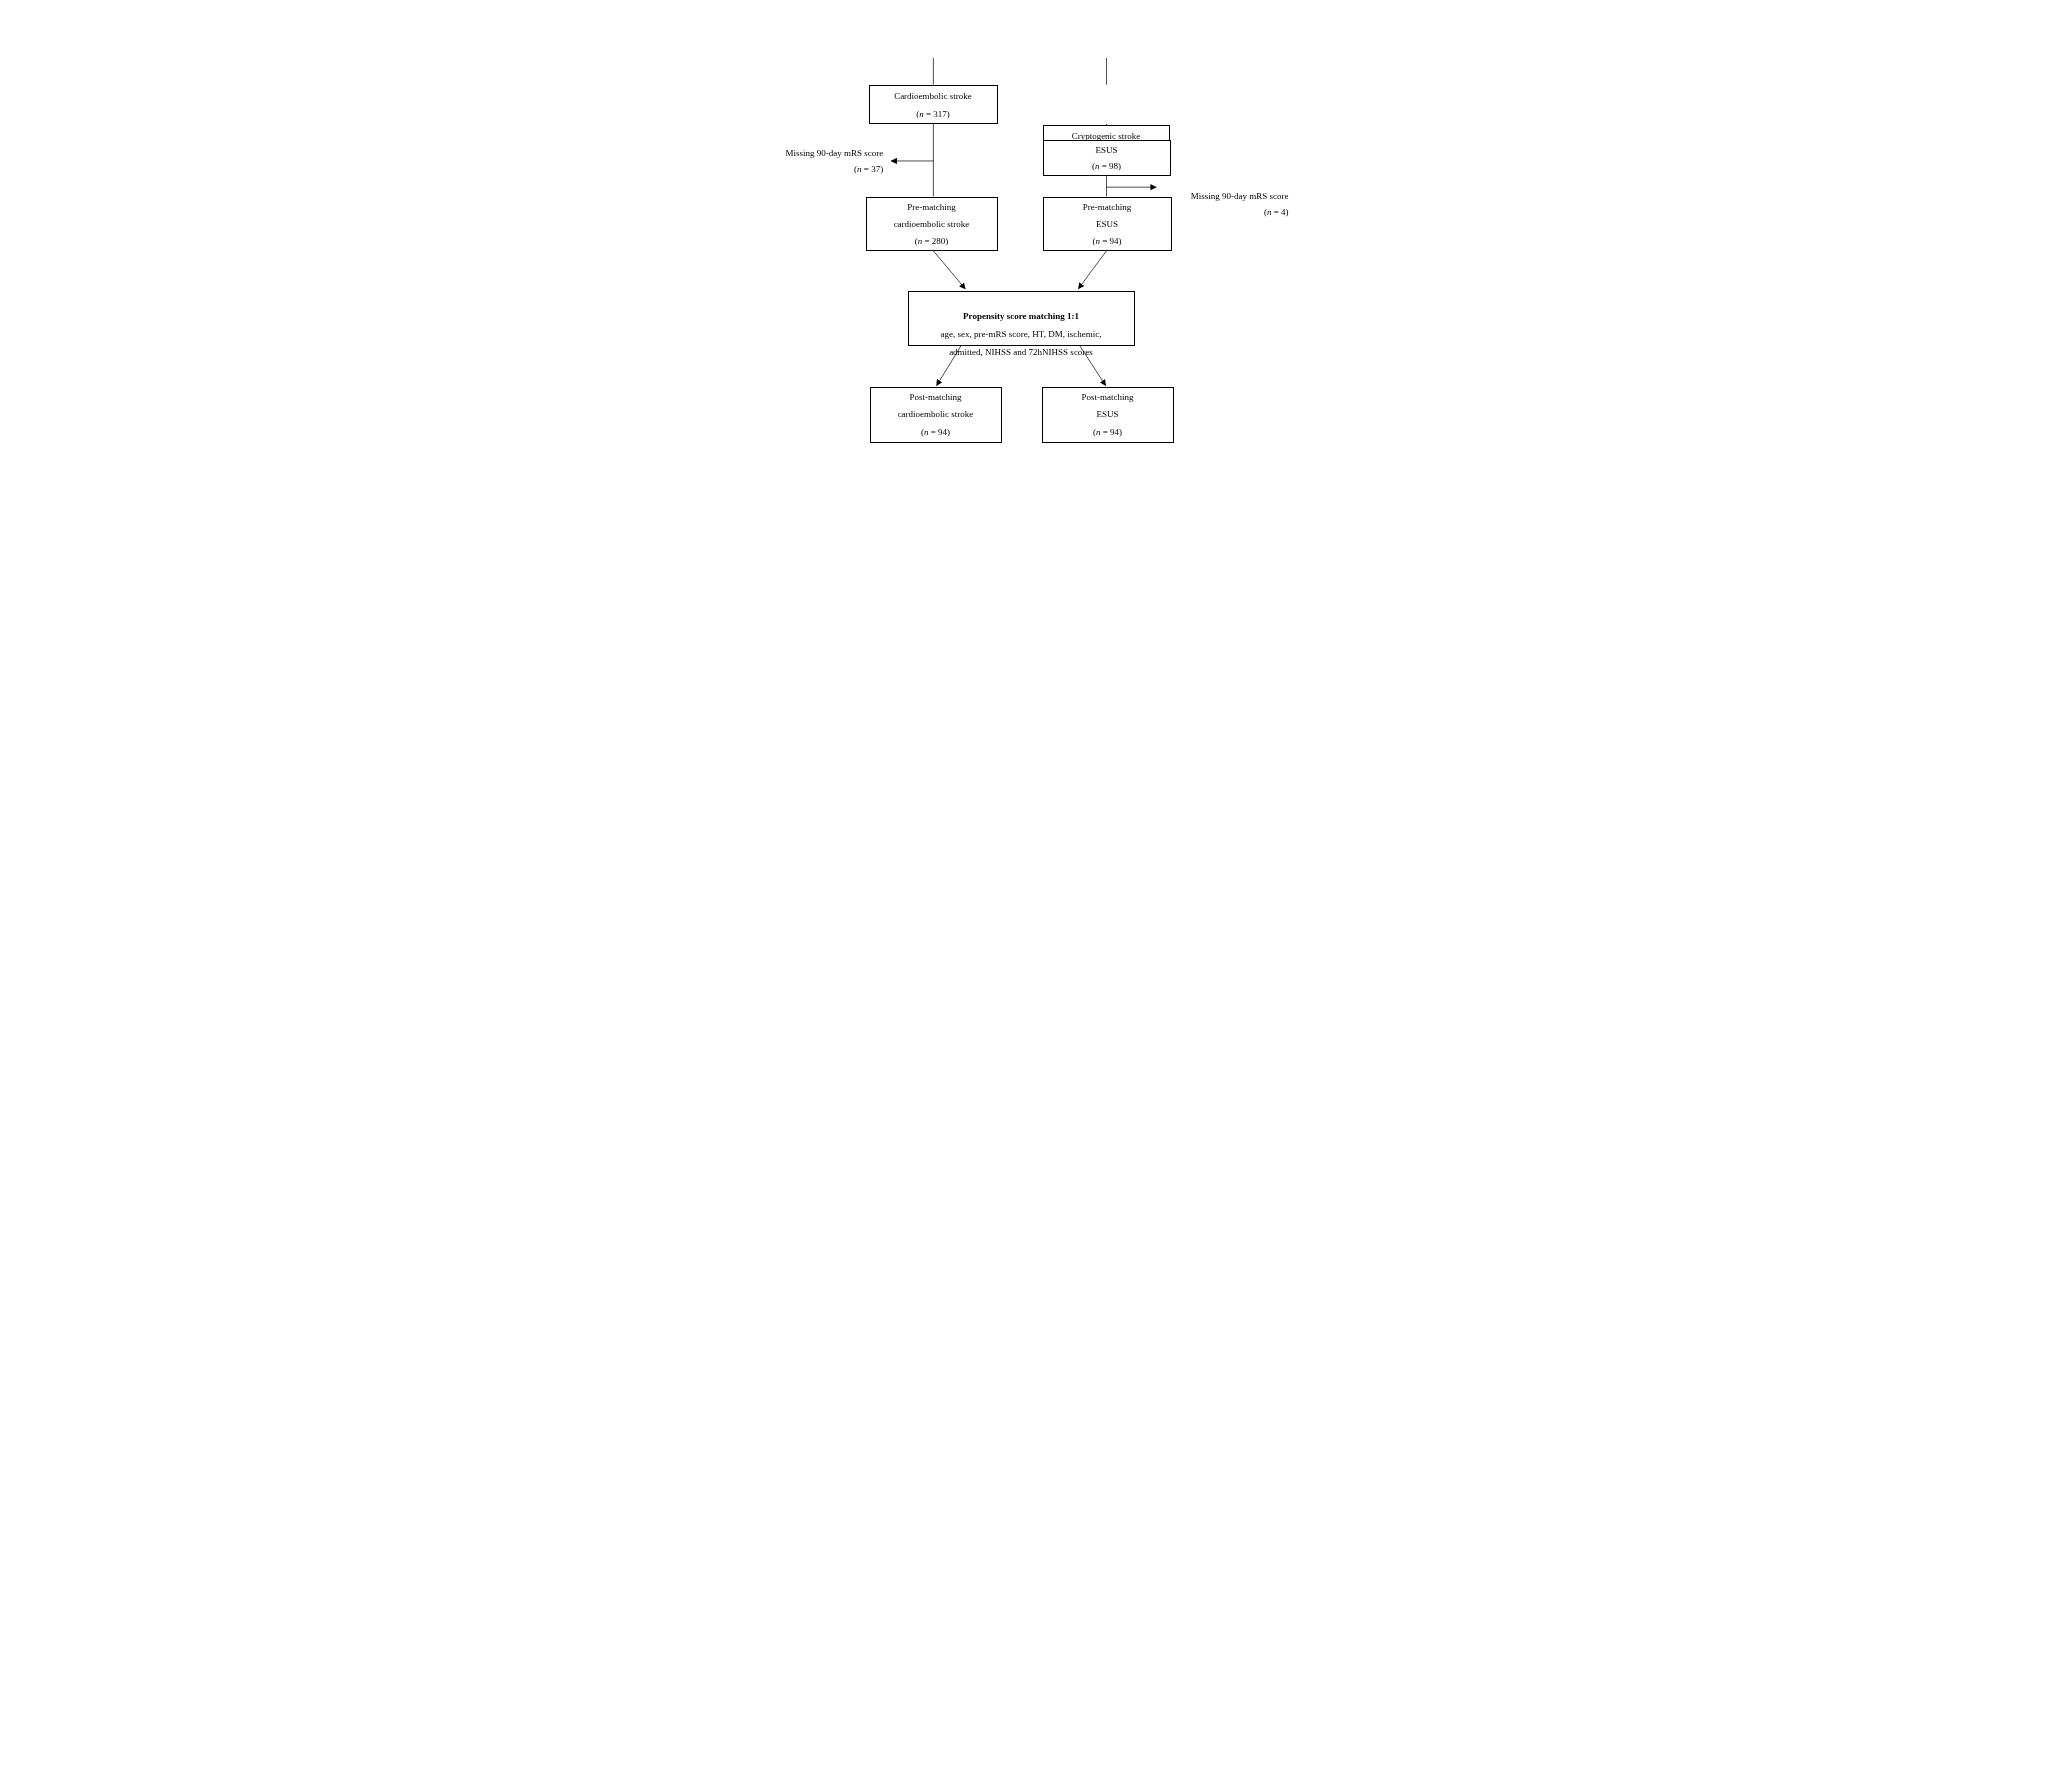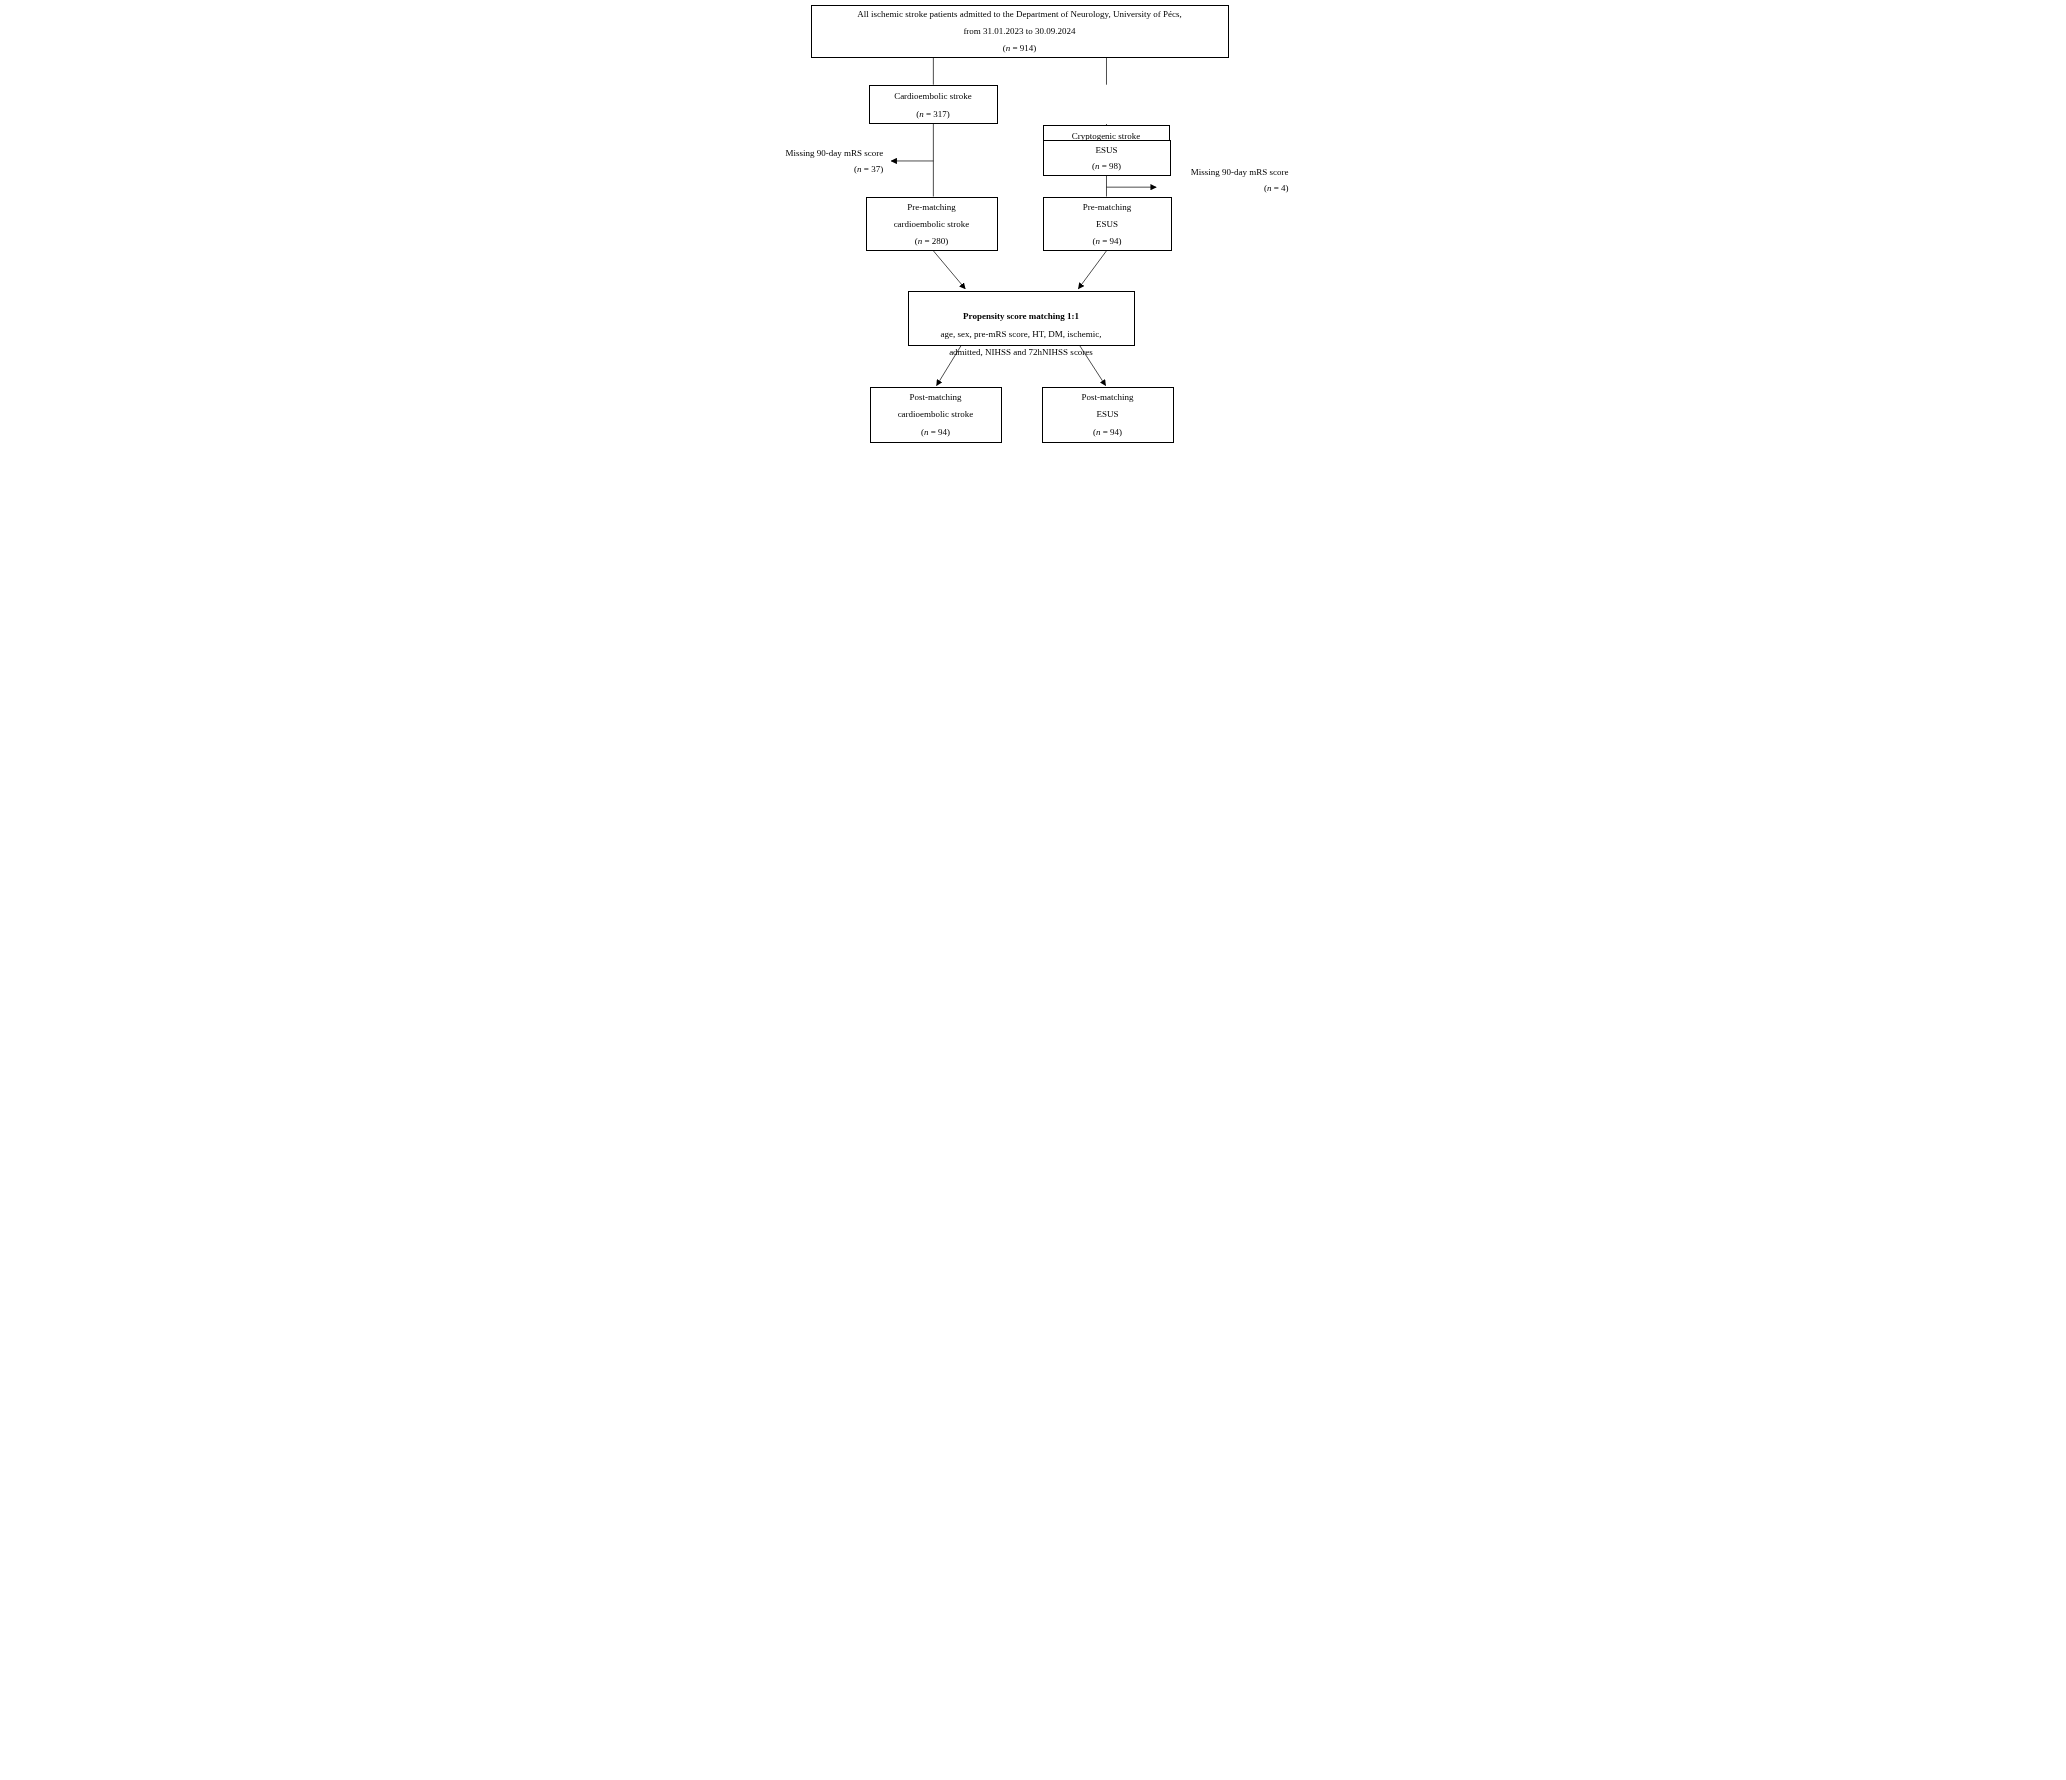--- a/index.html
+++ b/index.html
@@ -45,21 +45,21 @@
   .box-propensity       { left: 133px; top: 291px; width: 227px; height: 55px; line-height: 18px; }
   .box-post-cardio      { left: 95px; top: 387px; width: 132px; height: 56px; line-height: 17.3px; }
   .box-post-esus        { left: 267px; top: 387px; width: 132px; height: 56px; line-height: 17.3px; }
   .bold-line { font-weight: bold; margin-top: 30px; }
   .side-note {
     position: absolute;
     text-align: right;
     line-height: 16px;
   }
   .side-note-left  { left: 3.7px;   top: 145px; width: 105px; }
-  .side-note-right { left: 409px; top: 164px; width: 105px; }
+  .side-note-right { left: 409px; top: 188px; width: 105px; }
 </style>
 </head>
 <body>
 
 <div class="canvas">
 
   <svg class="connector-layer" viewBox="0 0 1104 951" xmlns="http://www.w3.org/2000/svg" aria-hidden="true">
     <defs>
       <marker id="arrow" viewBox="0 0 10 10" refX="9" refY="5" markerWidth="9" markerHeight="9" orient="auto-start-reverse">
         <path d="M0,0 L10,5 L0,10 z" fill="#000000"></path>
@@ -75,25 +75,20 @@
     <line x1="338" y1="344" x2="248" y2="344" stroke="#000" stroke-width="1.5" marker-end="url(#arrow)"></line>
     <line x1="708" y1="400" x2="814" y2="400" stroke="#000" stroke-width="1.5" marker-end="url(#arrow)"></line>
 
     <line x1="338" y1="536" x2="406" y2="617" stroke="#000" stroke-width="1.5" marker-end="url(#arrow)"></line>
     <line x1="708" y1="536" x2="648" y2="617" stroke="#000" stroke-width="1.5" marker-end="url(#arrow)"></line>
 
     <line x1="397" y1="739" x2="345" y2="824" stroke="#000" stroke-width="1.5" marker-end="url(#arrow)"></line>
     <line x1="651" y1="739" x2="706" y2="824" stroke="#000" stroke-width="1.5" marker-end="url(#arrow)"></line>
   </svg>
 
-  <div class="fbox box-total">
-    <span class="line">All ischemic stroke patients admitted to the Department of Neurology, University of Pécs,</span>
-    <span class="line">from 31.01.2023 to 30.09.2024</span>
-    <span class="line">(<i>n</i> = 914)</span>
-  </div>
 
   <div class="fbox box-cardioembolic">
     <span class="line">Cardioembolic stroke</span>
     <span class="line">(<i>n</i> = 317)</span>
   </div>
 
   <div class="fbox box-cryptogenic">
     <span class="line">Cryptogenic stroke</span>
     <span class="line">(<i>n</i> = 224)</span>
   </div>

